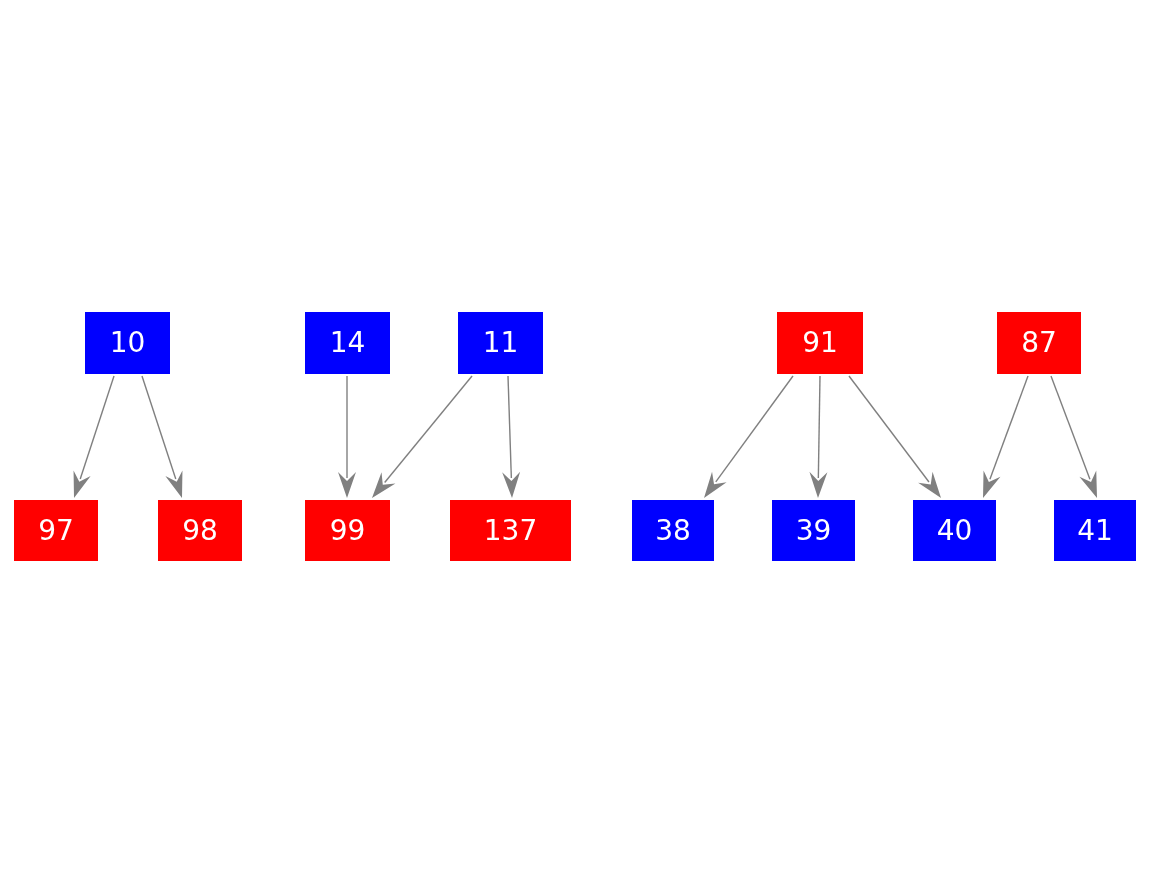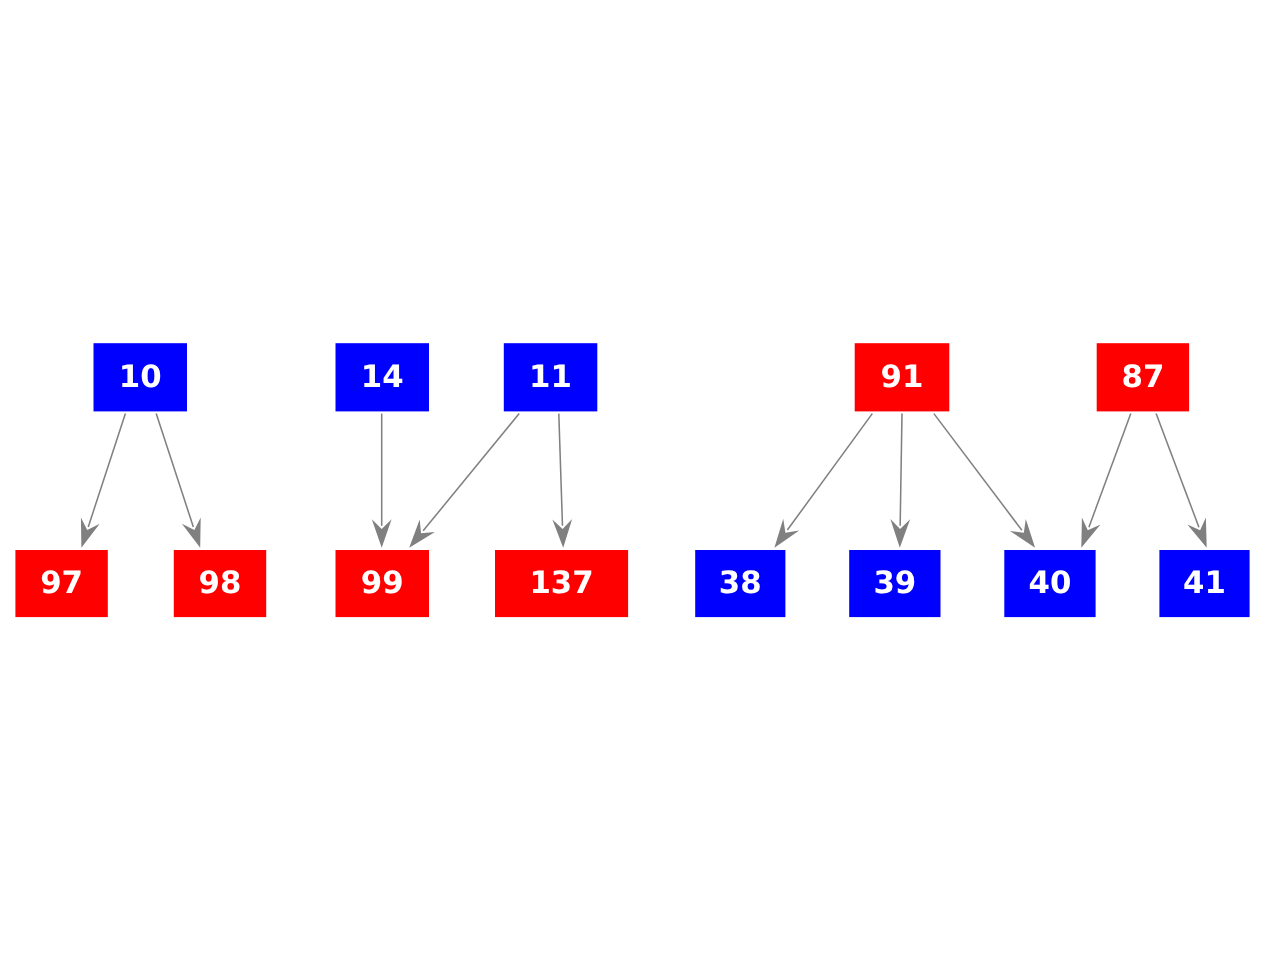--- a/index.html
+++ b/index.html
@@ -10,21 +10,20 @@
   }
   body {
     font-family: "DejaVu Sans", "Liberation Sans", sans-serif;
   }
   #canvas-wrap {
     position: relative;
     width: 1167px;
     height: 742px;
     background: #ffffff;
     overflow: hidden;
-    font-weight: bold;
   }
   #graph-svg {
     position: absolute;
     top: 0;
     left: 0;
     width: 1167px;
     height: 875px;
     display: block;
   }
   .node-rect {

